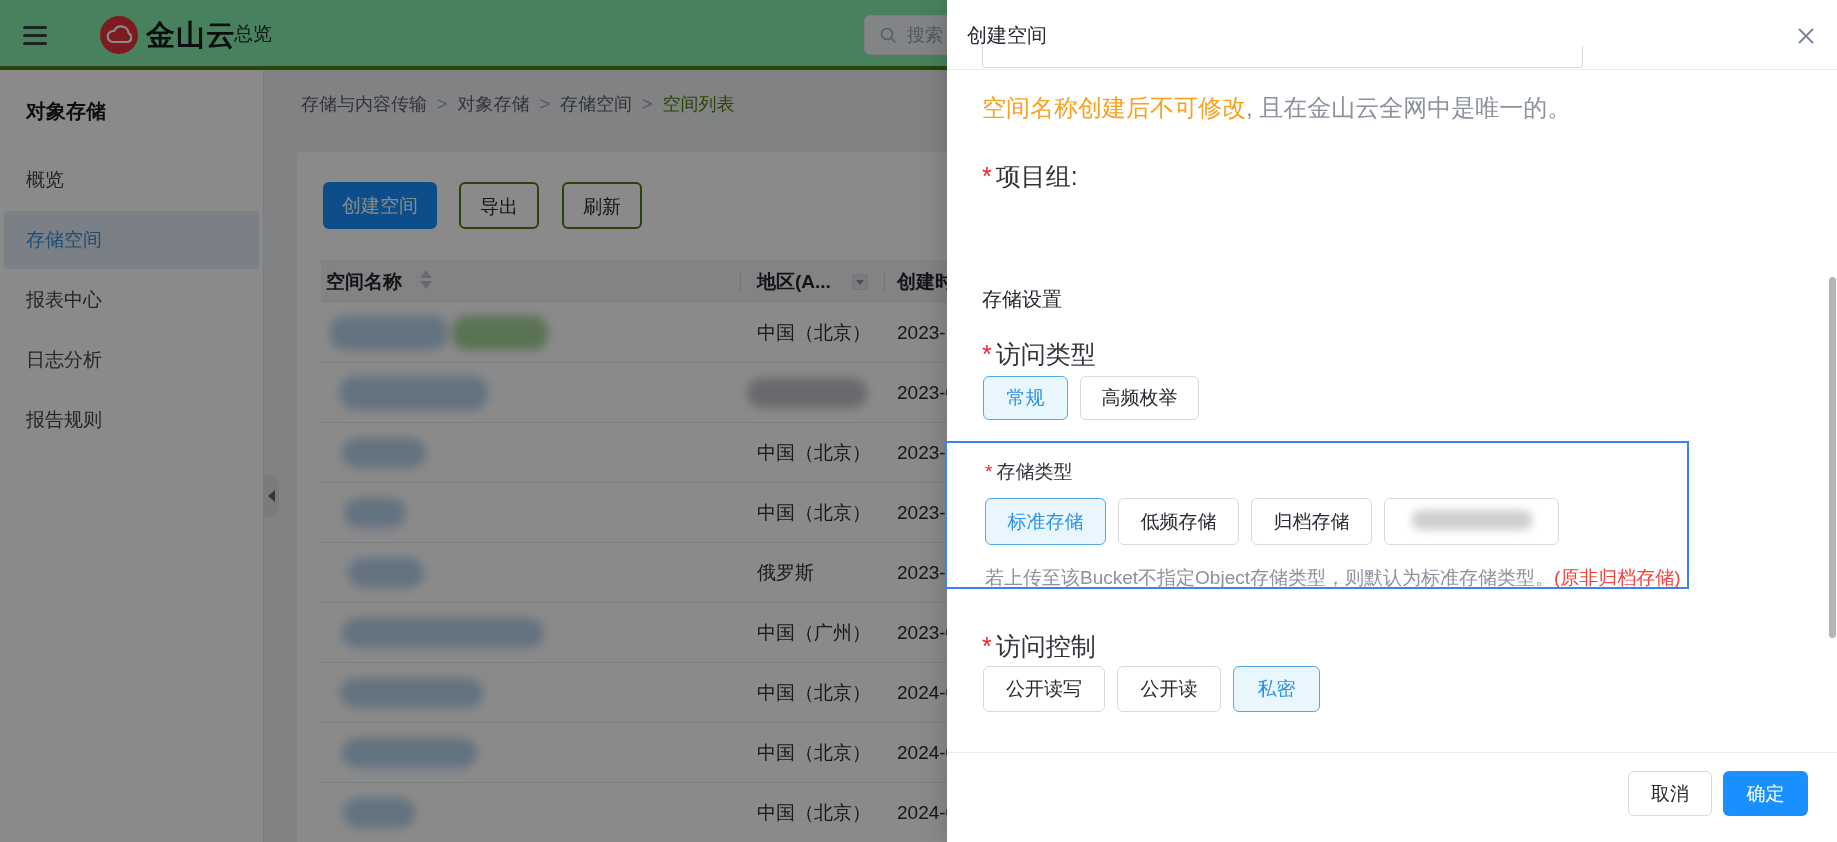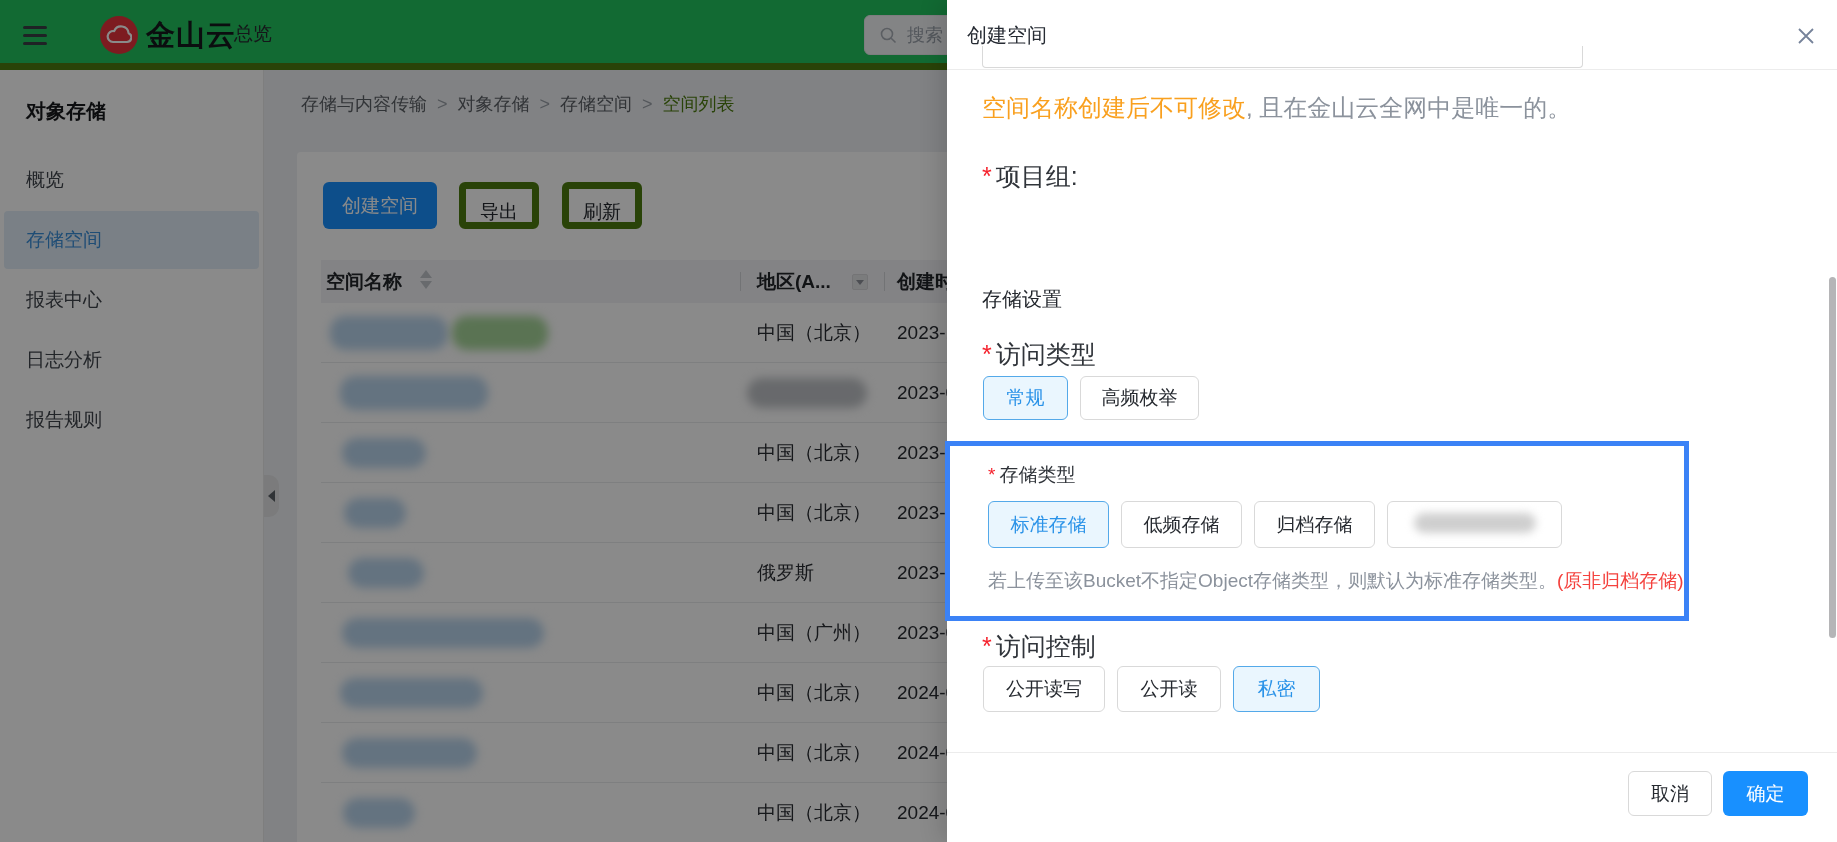--- a/index.html
+++ b/index.html
@@ -1,22 +1,22 @@
 <!DOCTYPE html>
 <html><head>
 <meta charset="utf-8">
 <style>
   * { margin:0; padding:0; box-sizing:border-box; }
   html,body { width:1837px; height:842px; overflow:hidden; background:#fff;
     font-family:"Liberation Sans","DejaVu Sans",sans-serif; }
   .screen { position:relative; width:1837px; height:842px; overflow:hidden; background:#eff1f4; }
 
   
-  .navbar { position:absolute; left:0; top:0; right:0; height:70px; background:#22c55e;
-    border-bottom:7px solid #4d7c0f; z-index:2;text-align:center; }
+  .navbar { position:absolute; left:0; top:0; right:0; height:70px; background:#86efac;
+    border-bottom:4px solid #4d7c0f; z-index:2;text-align:center; }
   .hamburger { position:absolute; left:23px; top:26px; width:24px; height:19px; cursor:pointer; }
   .hamburger i { display:block; height:3px; background:#3a3f45; border-radius:2px; margin-bottom:5px; }
   .logo { position:absolute; left:100px; top:16px; width:38px; height:38px; border-radius:50%;
     background:#e8323c; display:flex; align-items:center; justify-content:center; }
   .brand { position:absolute; left:146px; top:0; height:70px; line-height:70px;
     font-size:29px; font-weight:700; color:#15181c; letter-spacing:1px; }
   .nav-overview { position:absolute; left:234px; top:0; height:70px; line-height:70px;
     font-size:19px; color:#272b31;font-family:Liberation Mono, monospace; }
   .searchbox { position:absolute; left:864px; top:15px; width:220px; height:40px;
     background:#f3f4f6; border:1px solid #e7e8ea; border-radius:6px; display:flex;
@@ -40,21 +40,21 @@
   .content { position:absolute; left:264px; top:70px; right:0; bottom:0; background:#eff1f4; z-index:1; }
   .breadcrumb { position:absolute; left:37px; top:22px; font-size:18px; color:#5c6066; }
   .breadcrumb .sep { color:#9aa0a8; margin:0 10px; }
   .breadcrumb .last { color:#4d7c0f; }
   .card { position:absolute; left:33px; top:82px; right:0; bottom:-20px; background:#fff; border-radius:4px; }
 
   .btn { display:inline-block; border-radius:6px; font-size:19px; text-align:center; cursor:pointer; }
   .btn-primary { position:absolute; left:26px; top:30px; width:114px; height:47px; line-height:47px;
     background:#1890ff; color:#fff; }
   .btn-plain { position:absolute; top:30px; height:47px; line-height:45px; background:#fff;
-    border:7px solid #4d7c0f; color:#262a30; }
+    border:2px solid #4d7c0f; color:#262a30; }
 
   .thead { position:absolute; left:24px; right:0; top:108px; height:43px; background:#f2f3f6; }
   .thead .h { position:absolute; top:0; height:43px; line-height:43px; font-size:19px;
     font-weight:700; color:#22252a; }
   .vbar { position:absolute; top:12px; width:1px; height:19px; background:#d3d5d9; }
   .sorter { position:absolute; left:99px; top:10px; display:flex; flex-direction:column; gap:3px; cursor:pointer; }
   .sorter .up { width:0;height:0;border-left:6px solid transparent;border-right:6px solid transparent;
     border-bottom:8px solid #c0c4ca; }
   .sorter .dn { width:0;height:0;border-left:6px solid transparent;border-right:6px solid transparent;
     border-top:8px solid #c0c4ca; }
@@ -93,22 +93,22 @@
   .select .val { position:absolute; left:20px; top:0; line-height:43px; font-size:19px; color:#262a30; }
   .select .chev { position:absolute; right:18px; top:17px; }
   .section-title { position:absolute; left:35px; top:286px; font-size:20px; font-weight:500; color:#22262c; }
 
   .opt { position:absolute; height:44px; line-height:42px; text-align:center; background:#fff;
     border:1px solid #d9d9d9; border-radius:6px; font-size:19px; color:#262a30; cursor:pointer; }
   .opt.sel { background:#eaf6fe; border-color:#54a9e9; color:#2b93e8; }
   .opt .rpill { position:absolute; left:26px; top:11px; width:122px; height:20px; border-radius:10px;
     background:#cfcfcf; filter:blur(4px); }
 
-  .redbox { position:absolute; left:-2px; top:441px; width:744px; height:180px;
-    border:5px solid #3b82f6; z-index:2; }
+  .redbox { position:absolute; left:-2px; top:441px; width:744px; height:148px;
+    border:2px solid #3b82f6; z-index:2; }
   .redbox .flabel2 { position:absolute; left:38px; top:16px; font-size:19px; color:#30343a; }
   .stor-note { position:absolute; left:38px; top:122px; font-size:19px; color:#8b929c; white-space:nowrap; }
   .stor-note .rd { color:#f4413d; }
 
   .acl-note { position:absolute; left:35px; top:726px; font-size:19px; color:#8b929c; white-space:nowrap; z-index:1; }
 
   .drawer-footer { position:absolute; left:0; right:0; bottom:0; height:90px; background:#fff;
     border-top:1px solid #ececec; z-index:5; }
   .btn-cancel { position:absolute; left:681px; top:18px; width:84px; height:45px; line-height:43px;
     background:#fff; border:1px solid #d9d9d9; color:#262a30; }

